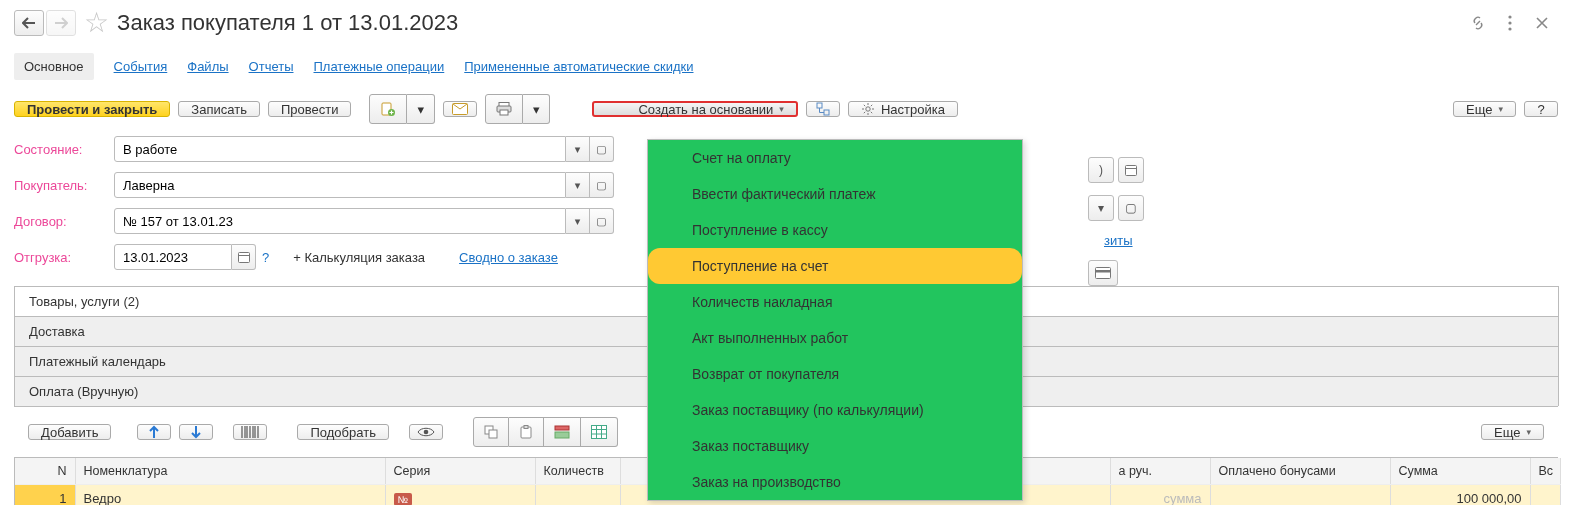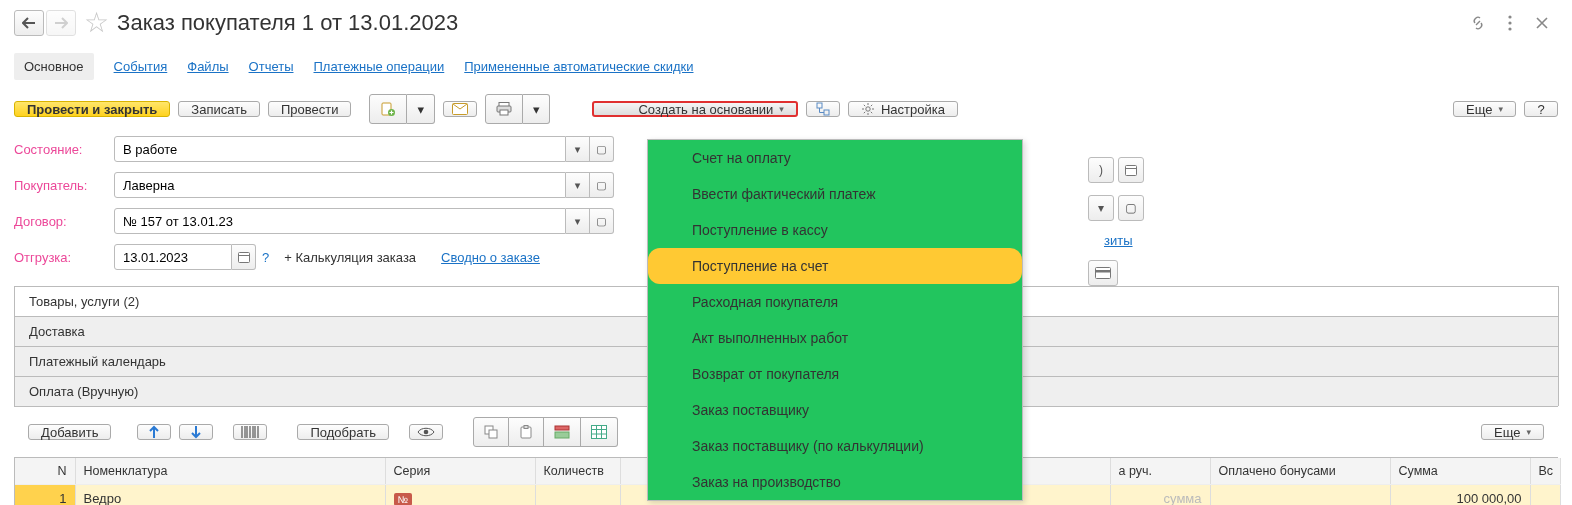--- a/index.html
+++ b/index.html
@@ -456,21 +456,21 @@
     <div class="input-wrap">
       <input style="width: 118px;" value="13.01.2023">
       <div class="input-btn">
         <svg width="12" height="12" viewBox="0 0 12 12">
             <rect x="0.5" y="1.5" width="11" height="10" rx="1" fill="#fff" stroke="#777"></rect>
             <path d="M0.5 4.5h11" stroke="#777"></path>
           </svg>
       </div>
     </div>
     <span class="help-q">?</span>
-    <span style="margin:0 9px">+ Калькуляция заказа</span>
+    <span style="margin:0 18px">+ Калькуляция заказа</span>
     <span class="link">Сводно о заказе</span>
   </div>
 </div>
 
 <div class="float-right-col" style="left:1088px;">
   <div class="float-row">
     <div class="sq">)</div>
     <div class="sq">
         <svg width="12" height="12" viewBox="0 0 12 12">
           <rect x="0.5" y="1.5" width="11" height="10" rx="1" fill="#fff" stroke="#777"></rect>
@@ -493,25 +493,25 @@
         </svg>
     </div>
   </div>
 </div>
 
 <div class="dropdown">
   <div class="item">Счет на оплату</div>
   <div class="item">Ввести фактический платеж</div>
   <div class="item">Поступление в кассу</div>
   <div class="item active">Поступление на счет</div>
-  <div class="item">Расходная покупателя</div>
+  <div class="item">Количеств накладная</div>
   <div class="item">Акт выполненных работ</div>
   <div class="item">Возврат от покупателя</div>
+  <div class="item">Заказ поставщику (по калькуляции)</div>
   <div class="item">Заказ поставщику</div>
-  <div class="item">Заказ поставщику (по калькуляции)</div>
   <div class="item">Заказ на производство</div>
 </div>
 
 <div class="subtabs">
   <div class="subtab active">Товары, услуги (2)</div>
   <div class="subtab">Доставка</div>
   <div class="subtab">Платежный календарь</div>
   <div class="subtab">Оплата (Вручную)</div>
 </div>
 

